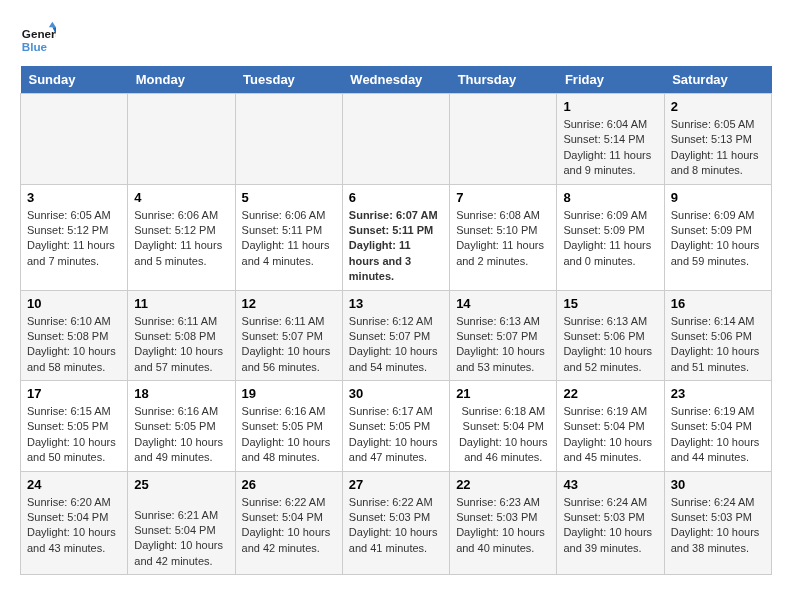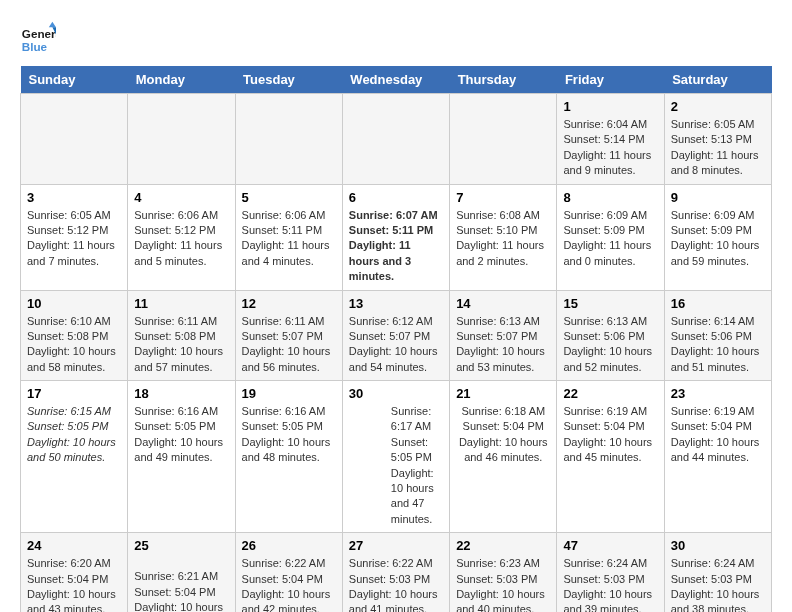--- a/index.html
+++ b/index.html
@@ -218,39 +218,39 @@
         <td>
           <span class="day-number">16</span>
           <div class="day-info" style="white-space: pre-line;">Sunrise: 6:14 AM
 Sunset: 5:06 PM
 Daylight: 10 hours and 51 minutes.</div>
         </td>
       </tr>
       <tr>
         <td>
           <span class="day-number">17</span>
-          <div class="day-info" style="white-space: pre-line; font-style: italic;">Sunrise: 6:15 AM
+          <div class="day-info" style="white-space: pre-line;">Sunrise: 6:15 AM
 Sunset: 5:05 PM
 Daylight: 10 hours and 50 minutes.</div>
         </td>
         <td>
           <span class="day-number">18</span>
           <div class="day-info" style="white-space: pre-line;">Sunrise: 6:16 AM
 Sunset: 5:05 PM
 Daylight: 10 hours and 49 minutes.</div>
         </td>
         <td>
           <span class="day-number">19</span>
           <div class="day-info" style="white-space: pre-line;">Sunrise: 6:16 AM
 Sunset: 5:05 PM
 Daylight: 10 hours and 48 minutes.</div>
         </td>
         <td>
           <span class="day-number">30</span>
-          <div class="day-info" style="white-space: pre-line; margin-left: 42px;">Sunrise: 6:17 AM
+          <div class="day-info" style="white-space: pre-line;">Sunrise: 6:17 AM
 Sunset: 5:05 PM
 Daylight: 10 hours and 47 minutes.</div>
         </td>
         <td>
           <span class="day-number">21</span>
           <div class="day-info" style="white-space: pre-line; text-align: center;">Sunrise: 6:18 AM
 Sunset: 5:04 PM
 Daylight: 10 hours and 46 minutes.</div>
         </td>
         <td>
@@ -291,21 +291,21 @@
 Sunset: 5:03 PM
 Daylight: 10 hours and 41 minutes.</div>
         </td>
         <td>
           <span class="day-number">22</span>
           <div class="day-info" style="white-space: pre-line;">Sunrise: 6:23 AM
 Sunset: 5:03 PM
 Daylight: 10 hours and 40 minutes.</div>
         </td>
         <td>
-          <span class="day-number">47</span>
+          <span class="day-number">43</span>
           <div class="day-info" style="white-space: pre-line;">Sunrise: 6:24 AM
 Sunset: 5:03 PM
 Daylight: 10 hours and 39 minutes.</div>
         </td>
         <td>
           <span class="day-number">30</span>
           <div class="day-info" style="white-space: pre-line;">Sunrise: 6:24 AM
 Sunset: 5:03 PM
 Daylight: 10 hours and 38 minutes.</div>
         </td>

